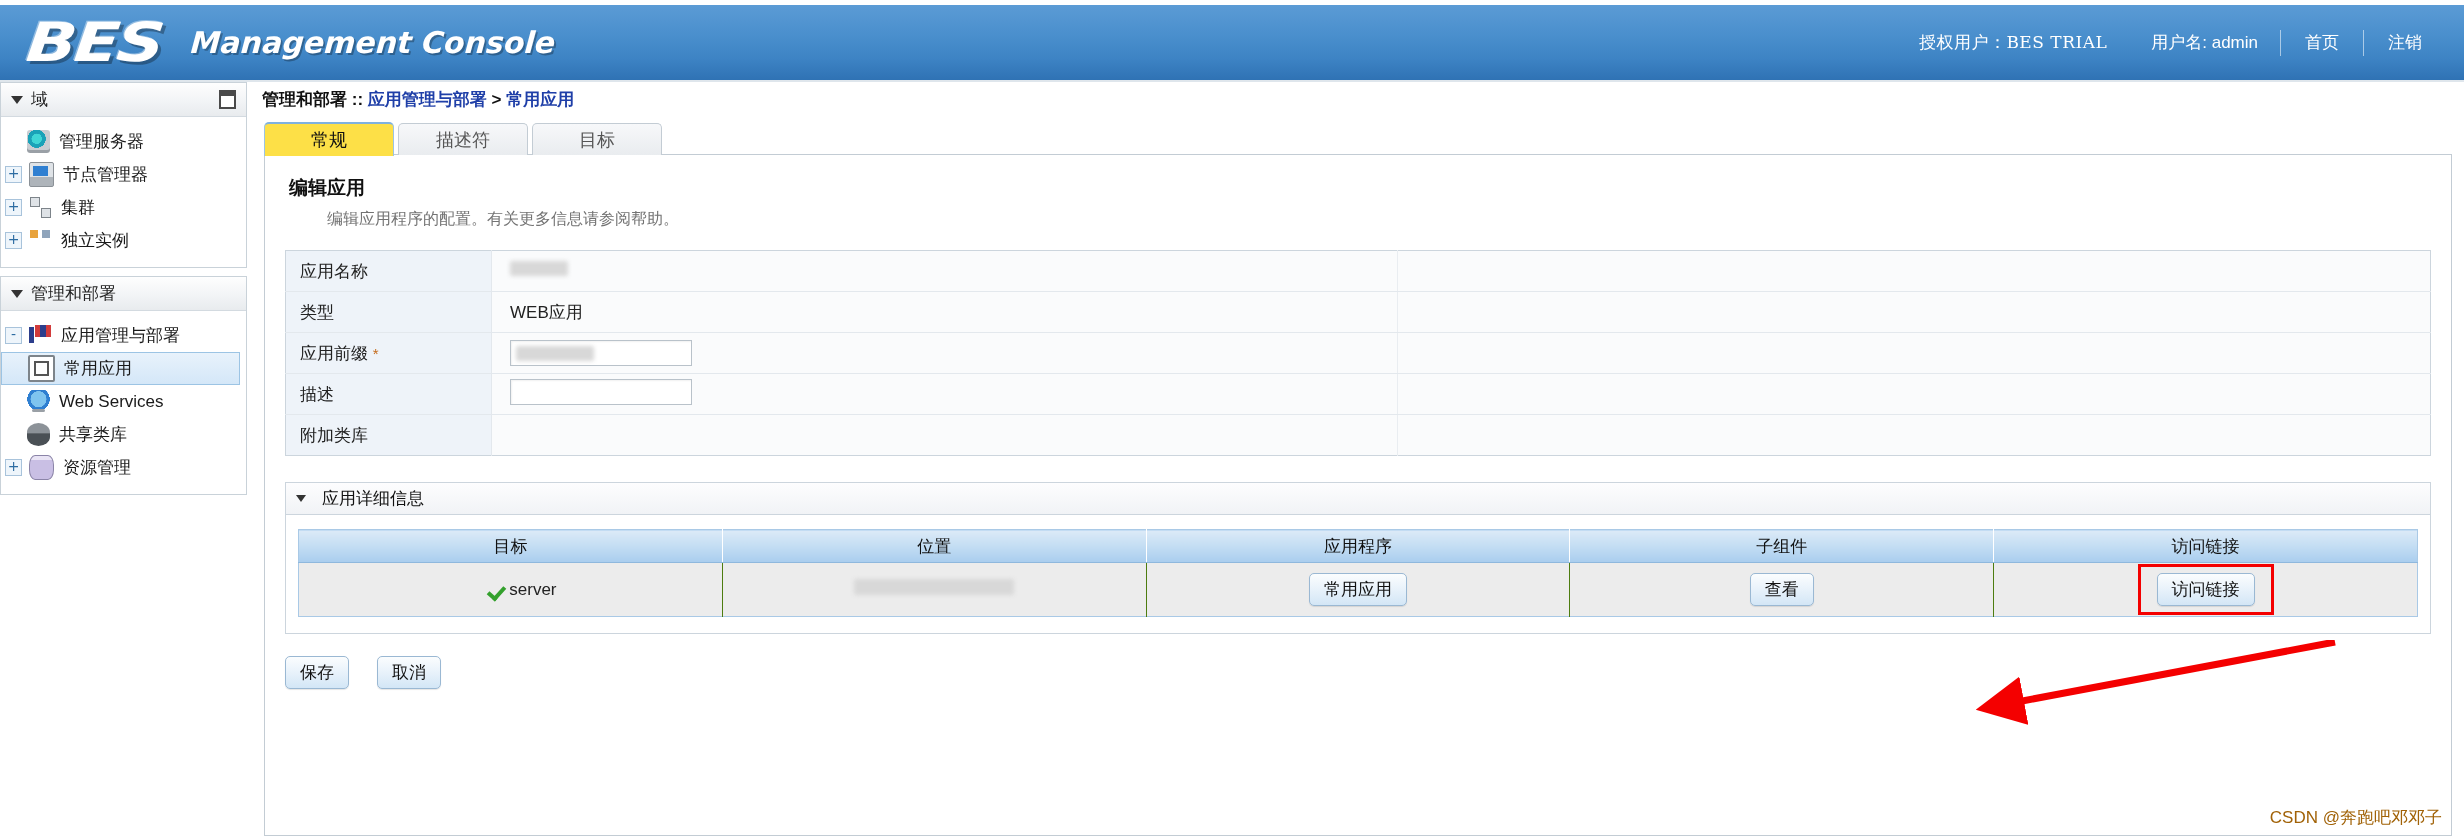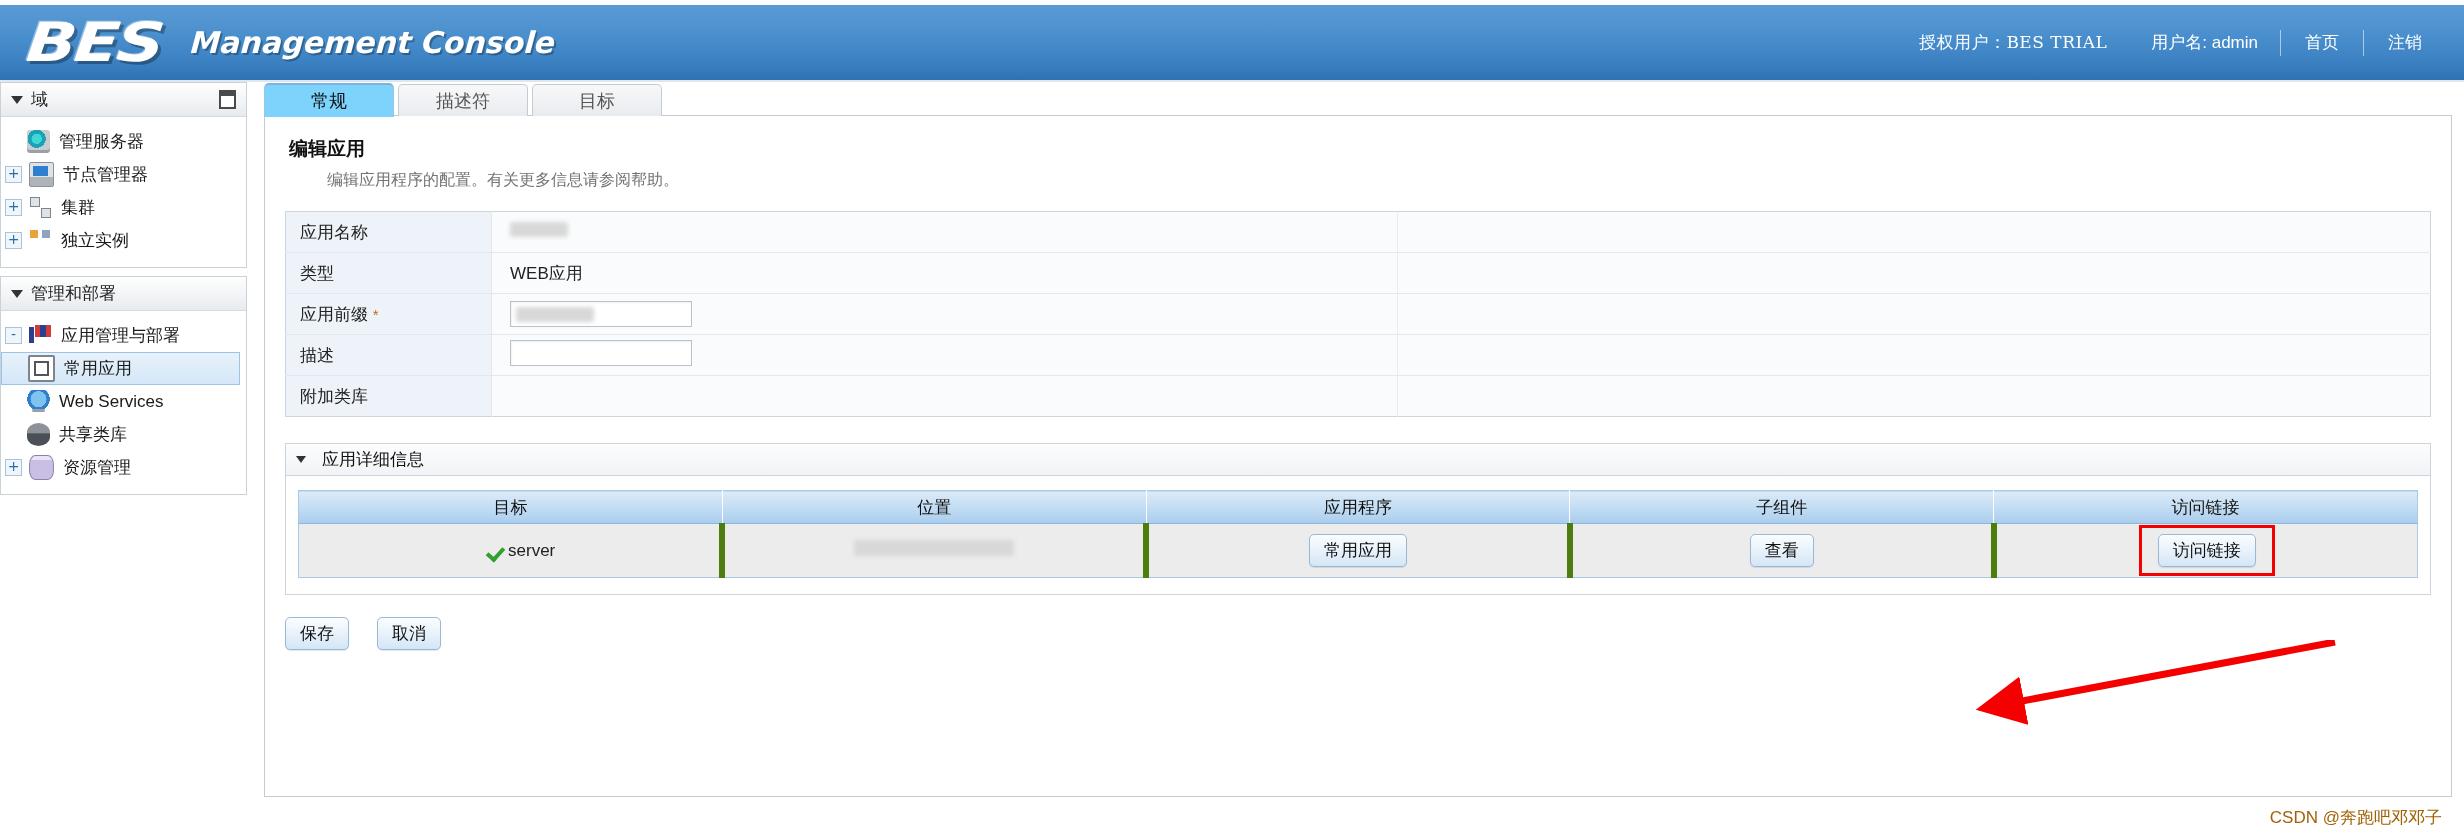--- a/index.html
+++ b/index.html
@@ -79,21 +79,21 @@
   .crumb a{color:#1f3fa8;text-decoration:none;font-weight:bold;}
   .crumb .sep{color:#111;}
 
   .tabstrip{display:flex;align-items:flex-end;height:34px;margin-left:8px;position:relative;z-index:2;}
   .tab{
     height:31px;min-width:92px;padding:0 18px;display:flex;align-items:center;justify-content:center;
     border:1px solid #c3ccd4;border-bottom:none;border-radius:5px 5px 0 0;margin-right:4px;
     background:linear-gradient(to bottom,#f7f8fa,#e9ecef);color:#555;font-size:18px;
   }
   .tab.active{
-    background:#7dd3fc;color:#111;border-color:#9cc4e4;border-top:2px solid #7fb2e0;
+    background:#fde047;color:#111;border-color:#9cc4e4;border-top:2px solid #7fb2e0;
     height:32px;position:relative;top:1px;margin-top:32px;
   }
   .tab-panel{
     border:1px solid #c3ccd4;background:#fff;margin-left:8px;margin-right:12px;
     padding:18px 20px 22px 20px;min-height:640px;position:relative;top:-1px;
   }
 
   .sect-title{font-size:19px;font-weight:bold;color:#111;margin:2px 0 8px 4px;}
   .sect-desc{font-size:16px;color:#737373;margin:0 0 20px 42px;}
 
@@ -119,21 +119,21 @@
   .tri-sm{width:0;height:0;border-left:5px solid transparent;border-right:5px solid transparent;border-top:7px solid #333;}
   .detail-body{border:1px solid #ccd5dd;background:#fff;padding:14px 12px 16px 12px;}
 
   table.grid{border-collapse:collapse;width:100%;border:1px solid #a9c9e6;}
   table.grid th{
     background:linear-gradient(to bottom,#dceaf7 0%,#c3ddf3 50%,#a9cdee 100%);
     border-right:1px solid #ffffff;border-bottom:1px solid #8fb8dd;
     height:30px;font-size:17px;font-weight:normal;color:#111;
   }
   table.grid th:last-child{border-right:none;}
-  table.grid td{background:#ececec;height:46px;text-align:center;border-right:6px solid #4d7c0f;font-size:17px;}
+  table.grid td{background:#ececec;height:46px;text-align:center;border-right:1px solid #4d7c0f;font-size:17px;}
   table.grid td:last-child{border-right:none;}
   td.target-cell{text-align:left;padding-left:22px;}
   .check-ico{display:inline-block;width:18px;height:18px;position:relative;vertical-align:-3px;margin-right:6px;}
   .check-ico:before{
     content:"";position:absolute;left:6px;top:3px;width:7px;height:13px;
     border:solid #33a02c;border-width:0 4px 4px 0;transform:rotate(42deg);
   }
   .check-ico:after{
     content:"";position:absolute;left:8px;top:6px;width:9px;height:9px;
     border:1px solid #9a9a9a;background:#e9e9e9;z-index:-1;
@@ -277,20 +277,27 @@
             <span class="ico ic-res"></span>
             <span class="lbl">资源管理</span>
           </div>
 
         </div>
       </div>
     </div>
 
     <div class="content">
 
+      <div class="crumb">
+        <span>管理和部署</span>
+        <span class="sep">::</span>
+        <a href="#">应用管理与部署</a>
+        <span class="sep">&gt;</span>
+        <a href="#">常用应用</a>
+      </div>
 
       <div class="tabstrip">
         <div class="tab active">常规</div>
         <div class="tab">描述符</div>
         <div class="tab">目标</div>
       </div>
 
       <div class="tab-panel">
 
         <div class="sect-title">编辑应用</div>

